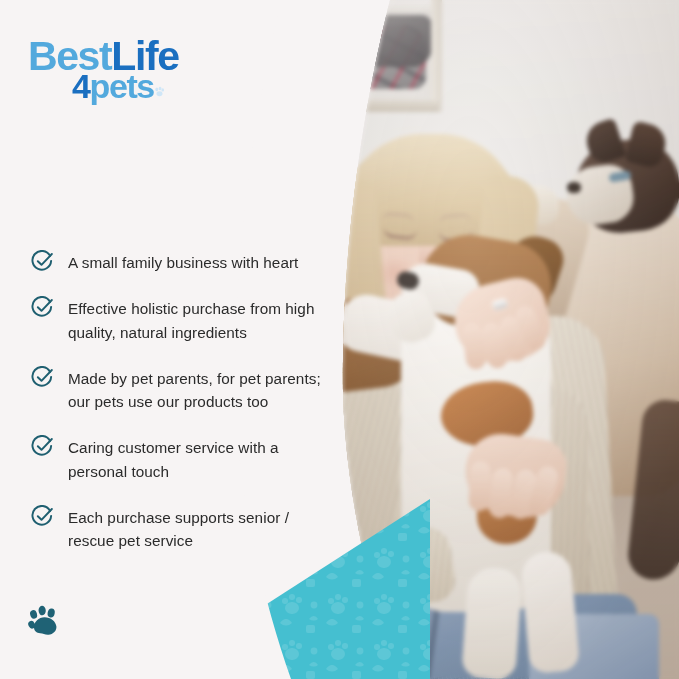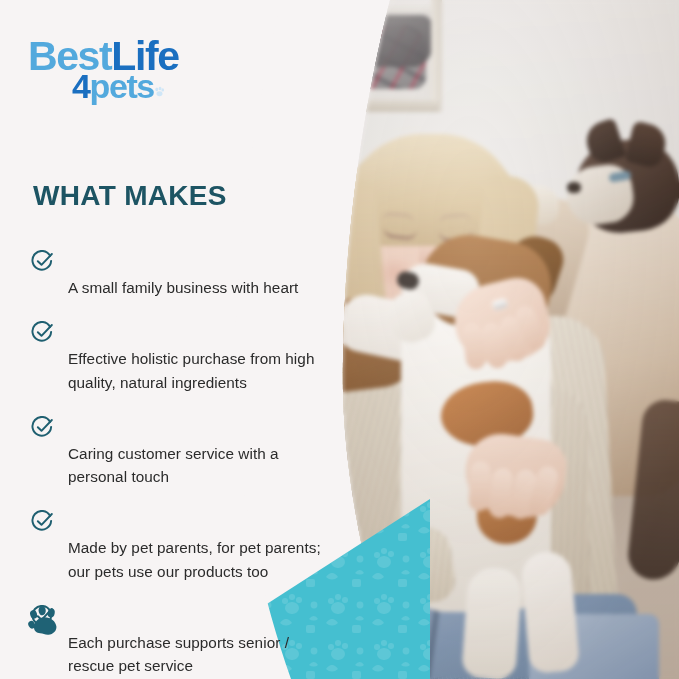--- a/index.html
+++ b/index.html
@@ -113,21 +113,20 @@
     margin-right: 14px;
   }
   .benefit-text {
     flex: 1 1 auto;
     color: #2b2b2b;
     font-size: 15.3px;
     line-height: 1.52;
     letter-spacing: 0.05px;
     font-weight: 400;
     padding-top: 1px;
-    margin-top: 25px;
   }
 
   
   .footer-paw {
     position: absolute;
     left: 26px;
     top: 602px;
     width: 38px;
     height: 40px;
   }
@@ -770,21 +769,21 @@
         <g fill="#cfe6f7">
           <ellipse cx="7" cy="8" rx="2.6" ry="3.4"></ellipse>
           <ellipse cx="13" cy="6.5" rx="2.6" ry="3.4"></ellipse>
           <ellipse cx="18" cy="9" rx="2.4" ry="3.1"></ellipse>
           <ellipse cx="12" cy="16" rx="5.6" ry="4.6"></ellipse>
         </g>
       </svg>
     </div>
 
     <h1 class="headline">
-      <span>WHAT MAKES</span><br>
+      <br>
     </h1>
 
     <ul class="benefit-list">
 
       <li class="benefit-item">
         <svg class="check-icon" viewBox="0 0 32 32">
           <path d="M26.5 8.2 A13 13 0 1 0 28 15.2" fill="none" stroke="#1f5f70" stroke-width="2.7" stroke-linecap="round"></path>
           <path d="M9.5 15.6 L14.6 20.6 L29 5.6" fill="none" stroke="#1f5f70" stroke-width="2.7" stroke-linecap="round" stroke-linejoin="round"></path>
         </svg>
         <span class="benefit-text">A small family business with heart</span>
@@ -796,29 +795,29 @@
           <path d="M9.5 15.6 L14.6 20.6 L29 5.6" fill="none" stroke="#1f5f70" stroke-width="2.7" stroke-linecap="round" stroke-linejoin="round"></path>
         </svg>
         <span class="benefit-text">Effective holistic purchase from high quality, natural ingredients</span>
       </li>
 
       <li class="benefit-item">
         <svg class="check-icon" viewBox="0 0 32 32">
           <path d="M26.5 8.2 A13 13 0 1 0 28 15.2" fill="none" stroke="#1f5f70" stroke-width="2.7" stroke-linecap="round"></path>
           <path d="M9.5 15.6 L14.6 20.6 L29 5.6" fill="none" stroke="#1f5f70" stroke-width="2.7" stroke-linecap="round" stroke-linejoin="round"></path>
         </svg>
-        <span class="benefit-text">Caring customer service with a personal touch</span>
+        <span class="benefit-text">Made by pet parents, for pet parents; our pets use our products too</span>
       </li>
 
       <li class="benefit-item">
         <svg class="check-icon" viewBox="0 0 32 32">
           <path d="M26.5 8.2 A13 13 0 1 0 28 15.2" fill="none" stroke="#1f5f70" stroke-width="2.7" stroke-linecap="round"></path>
           <path d="M9.5 15.6 L14.6 20.6 L29 5.6" fill="none" stroke="#1f5f70" stroke-width="2.7" stroke-linecap="round" stroke-linejoin="round"></path>
         </svg>
-        <span class="benefit-text">Made by pet parents, for pet parents; our pets use our products too</span>
+        <span class="benefit-text">Caring customer service with a personal touch</span>
       </li>
 
       <li class="benefit-item">
         <svg class="check-icon" viewBox="0 0 32 32">
           <path d="M26.5 8.2 A13 13 0 1 0 28 15.2" fill="none" stroke="#1f5f70" stroke-width="2.7" stroke-linecap="round"></path>
           <path d="M9.5 15.6 L14.6 20.6 L29 5.6" fill="none" stroke="#1f5f70" stroke-width="2.7" stroke-linecap="round" stroke-linejoin="round"></path>
         </svg>
         <span class="benefit-text">Each purchase supports senior / rescue pet service</span>
       </li>
 

